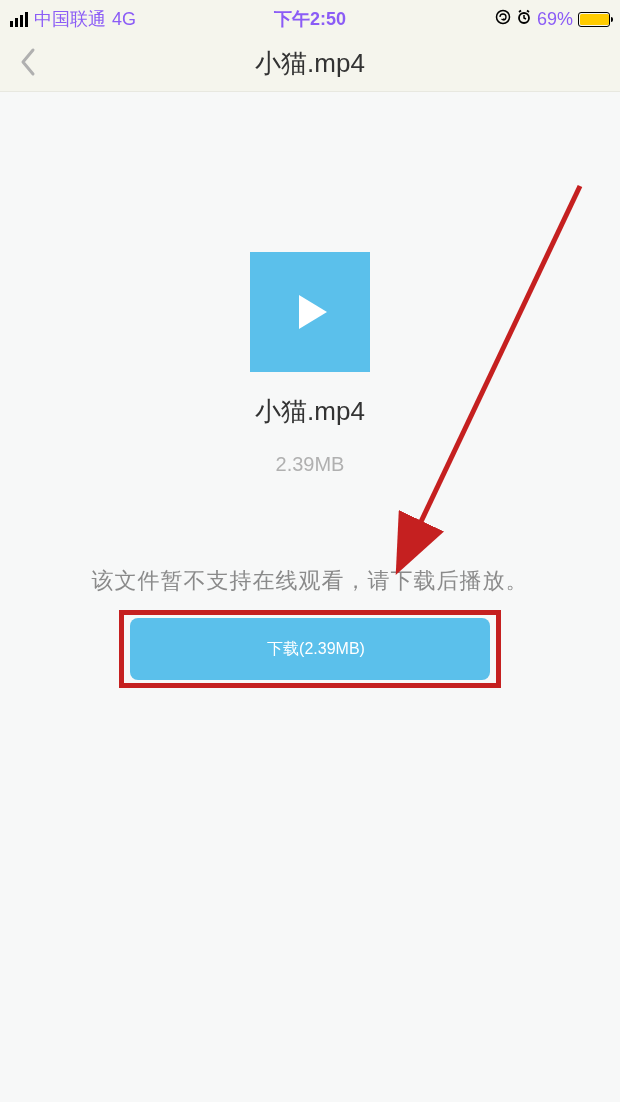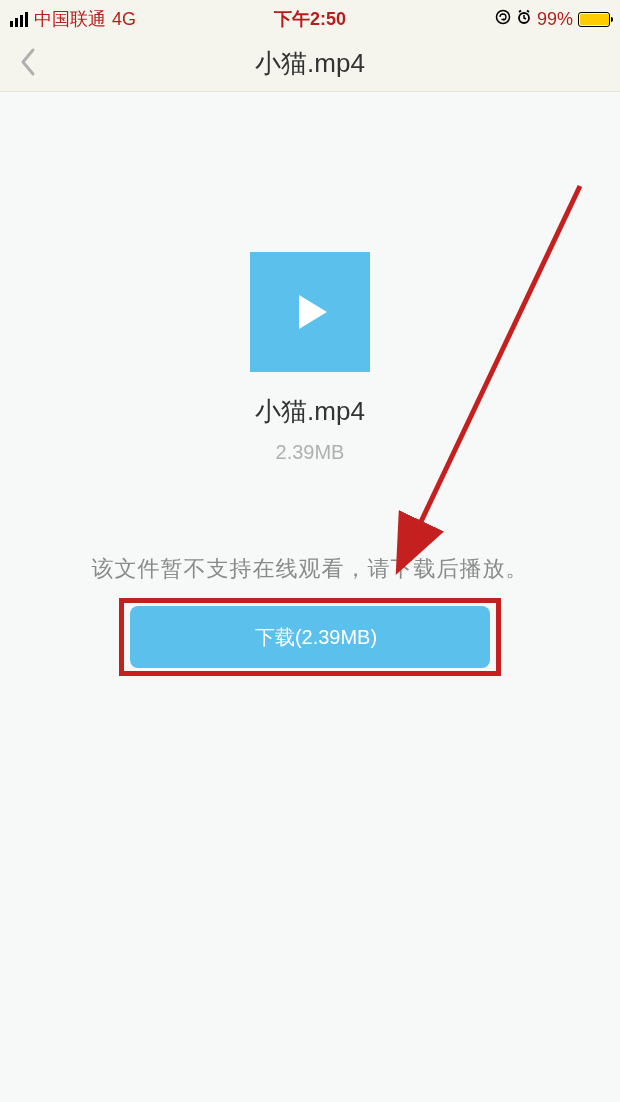--- a/index.html
+++ b/index.html
@@ -16,21 +16,21 @@
       overflow: hidden;
     }
     .status-bar {
       display: flex;
       justify-content: space-between;
       align-items: center;
       padding: 6px 10px 4px 10px;
       height: 36px;
       background: #f5f5ed;
       font-size: 18px;
-      color: #b91c1c;
+      color: #8b5cf6;
       font-weight: 500;
       gap: 12px;
     }
     .status-left {
       display: flex;
       align-items: center;
       gap: 6px;
     }
     .status-center {
       position: absolute;
@@ -122,42 +122,42 @@
       align-items: center;
       justify-content: center;
       cursor: pointer;
     }
     .file-name {
       margin-top: 22px;
       font-size: 26px;
       color: #333;
     }
     .file-size {
-      margin-top: 12px;
+      margin-top: 24px;
       font-size: 20px;
       color: #b0b0b0;
     }
     .notice-text {
       margin-top: 90px;
       font-size: 22px;
       color: #8a8a8a;
       letter-spacing: 1px;
     }
     .download-wrapper {
       margin-top: 22px;
       position: relative;
     }
     .download-btn {
       width: 360px;
       height: 62px;
       background: #5bc0eb;
       border: none;
       border-radius: 8px;
       color: #fff;
-      font-size: 20px;
+      font-size: 16px;
       cursor: pointer;
       display: flex;
       align-items: center;
       justify-content: center;
       padding-left: 12px;
     }
     .highlight-box {
       position: absolute;
       border: 5px solid #c52020;
       top: -8px;
@@ -195,21 +195,21 @@
           <path d="M5 8 A3 3 0 1 1 8 11 M8 11 l-1.5 -1 M8 11 l1 -1.5" fill="none" stroke="#000" stroke-width="1.3"></path>
         </svg>
     </span>
     <span>
       <svg width="16" height="16" viewBox="0 0 16 16">
           <circle cx="8" cy="9" r="5" fill="none" stroke="#000" stroke-width="1.8"></circle>
           <path d="M8 6 L8 9 L10 10" stroke="#000" stroke-width="1.5" fill="none"></path>
           <path d="M3 3 L5 1.5 M13 3 L11 1.5" stroke="#000" stroke-width="1.8"></path>
         </svg>
     </span>
-    <span>99%</span>
+    <span>69%</span>
     <span class="battery">
       <span class="battery-fill"></span>
     </span>
   </div>
 </div>
 
 <div class="nav-bar">
   <div class="back-btn">
     <svg width="20" height="32" viewBox="0 0 20 32">
       <path d="M15 4 L5 16 L15 28" fill="none" stroke="#b0b0b0" stroke-width="3" stroke-linecap="round" stroke-linejoin="round"></path>

